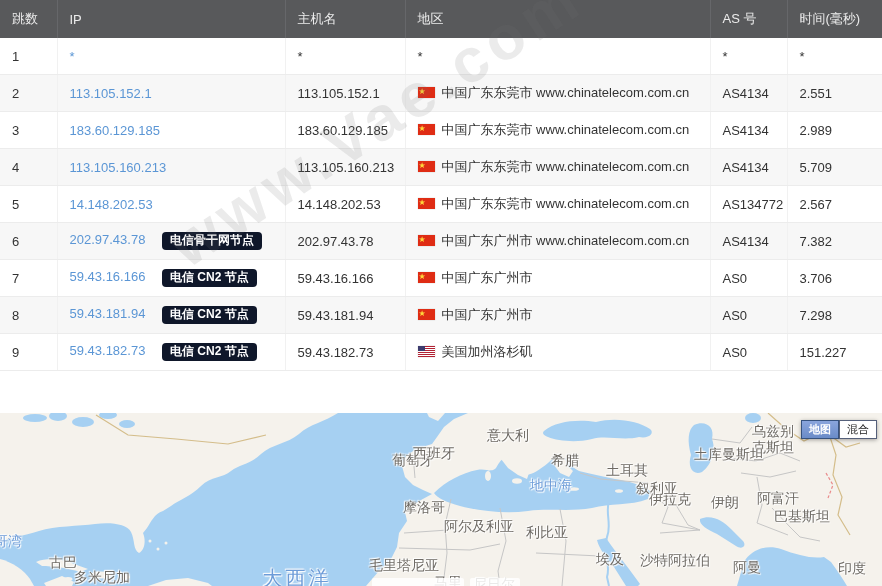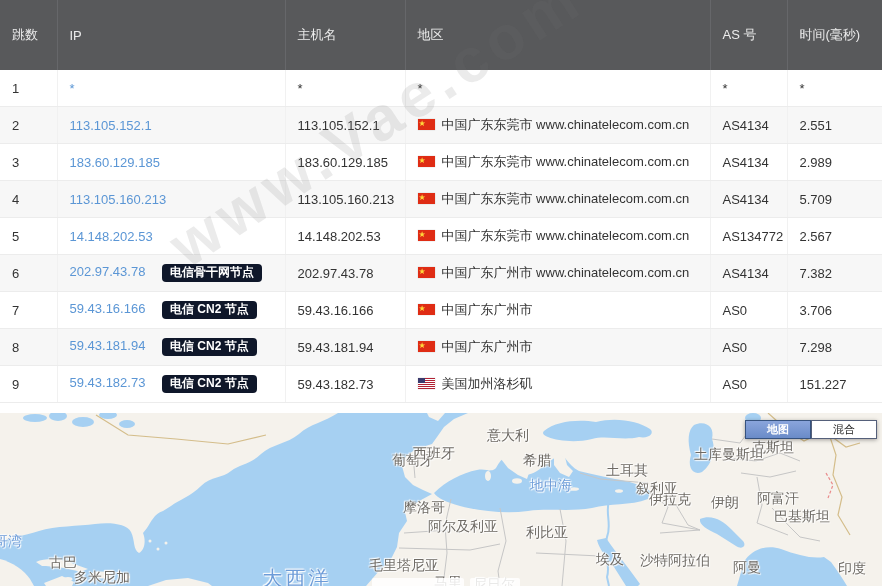--- a/index.html
+++ b/index.html
@@ -5,21 +5,21 @@
   html,body{margin:0;padding:0;background:#fff;}
   .page{position:relative;width:882px;height:586px;overflow:hidden;background:#fff;
         font-family:"Liberation Sans","DejaVu Sans",sans-serif;}
 
   
   table.trace{border-collapse:collapse;table-layout:fixed;width:882px;font-size:13px;color:#333;}
   table.trace col.c1{width:57px}  table.trace col.c2{width:228px}
   table.trace col.c3{width:120px} table.trace col.c4{width:305px}
   table.trace col.c5{width:77px}  table.trace col.c6{width:95px}
   table.trace thead th{background:#58595b;color:#ececec;font-weight:normal;text-align:left;
-        height:38px;padding:16px 12px;font-size:13px;border-right:1px solid #66676a;}
+        height:38px;padding:0 12px;font-size:13px;border-right:1px solid #66676a;}
   table.trace thead th:last-child{border-right:none;}
   table.trace td{height:36px;padding:0 12px;border-bottom:1px solid #ececec;
         border-right:1px solid #f1f1f1;overflow:hidden;white-space:nowrap;}
   table.trace td:last-child{border-right:none;}
   table.trace tbody tr:nth-child(even){background:#f7f7f7;}
   .ip-link{color:#5b96d5;text-decoration:none;cursor:pointer;}
   .badge{display:inline-block;margin-left:13px;padding:2px 8px 3px;border-radius:4px;
         background:#0f172a;color:#fff;font-size:12px;font-weight:bold;line-height:1.1;}
   .flag{display:inline-block;width:17px;height:11px;margin-right:7px;vertical-align:-1px;
         position:relative;box-shadow:0 0 1px rgba(0,0,0,.25);}
@@ -39,21 +39,21 @@
        background:#a6d0f2;cursor:grab;}
   .map svg{position:absolute;left:0;top:0;}
   .map-label{position:absolute;transform:translate(-50%,-50%);font-size:14px;color:#6e6a64;
        white-space:nowrap;z-index:2;
        text-shadow:0 0 2px #fff,0 0 2px #fff,1px 1px 1px #fff,-1px -1px 1px #fff;}
   .map-label.water{color:#6d9cd8;}
   .map-label.ocean{color:#6d9cd8;font-size:20px;letter-spacing:3px;}
   .map-label.two-line{white-space:normal;width:52px;text-align:left;line-height:1.15;}
   .map-controls{position:absolute;top:7px;right:5px;display:flex;z-index:10;
        box-shadow:0 1px 4px rgba(0,0,0,.35);font-size:11px;}
-  .map-btn{padding:2px 21px;border:1px solid #55607a;background:#fff;color:#1a1a1a;
+  .map-btn{padding:2px 7px;border:1px solid #55607a;background:#fff;color:#1a1a1a;
        cursor:pointer;line-height:1.2;}
   .map-btn.active{background:linear-gradient(#8aa5dc,#6a8bc8);color:#fff;font-weight:bold;
        border-color:#36527e;}
   .attrib-box{position:absolute;bottom:0;height:8px;background:rgba(255,255,255,.85);
        border-radius:2px 2px 0 0;z-index:3;}
 </style>
 </head>
 <body>
 
 <div class="page">
@@ -271,31 +271,31 @@
         <path d="M768,0 L786,16 L804,28 L824,18 L846,34 L860,30"></path>
         <path d="M828,18 L836,42 L833,62 L842,84 L838,102 L850,122"></path>
       </g>
       <path d="M826,60 L833,72 L828,85" stroke="#e98a8a" stroke-width="1.2" stroke-dasharray="3,2" fill="none"></path>
     </svg>
 
     <div>
         <div class="map-label country" style="left: 413px; top: 48px;">葡萄牙</div>
         <div class="map-label country" style="left: 434px; top: 41px;">西班牙</div>
         <div class="map-label country" style="left: 508px; top: 23px;">意大利</div>
-        <div class="map-label country" style="left: 537px; top: 48px;">希腊</div>
+        <div class="map-label country" style="left: 565px; top: 48px;">希腊</div>
         <div class="map-label country" style="left: 627px; top: 58px;">土耳其</div>
         <div class="map-label country two-line" style="left: 778px; top: 26px;">乌兹别克斯坦</div>
         <div class="map-label country" style="left: 729px; top: 42px;">土库曼斯坦</div>
         <div class="map-label country" style="left: 778px; top: 78px; margin-top: 8px;">阿富汗</div>
         <div class="map-label country" style="left: 725px; top: 90px;">伊朗</div>
         <div class="map-label country" style="left: 802px; top: 104px;">巴基斯坦</div>
         <div class="map-label country" style="left: 670px; top: 87px;">伊拉克</div>
         <div class="map-label country" style="left: 657px; top: 76px;">叙利亚</div>
         <div class="map-label country" style="left: 424px; top: 95px;">摩洛哥</div>
-        <div class="map-label country" style="left: 463px; top: 114px;">阿尔及利亚</div>
+        <div class="map-label country" style="left: 479px; top: 114px;">阿尔及利亚</div>
         <div class="map-label country" style="left: 547px; top: 120px;">利比亚</div>
         <div class="map-label country" style="left: 610px; top: 124px; margin-top: 23px;">埃及</div>
         <div class="map-label country" style="left: 675px; top: 148px;">沙特阿拉伯</div>
         <div class="map-label country" style="left: 747px; top: 155px;">阿曼</div>
         <div class="map-label country" style="left: 852px; top: 156px;">印度</div>
         <div class="map-label country" style="left: 404px; top: 153px;">毛里塔尼亚</div>
         <div class="map-label country" style="left: 448px; top: 170px;">马里</div>
         <div class="map-label country" style="left: 494px; top: 172px;">尼日尔</div>
         <div class="map-label country" style="left: 63px; top: 150px;">古巴</div>
         <div class="map-label country" style="left: 102px; top: 165px;">多米尼加</div>

